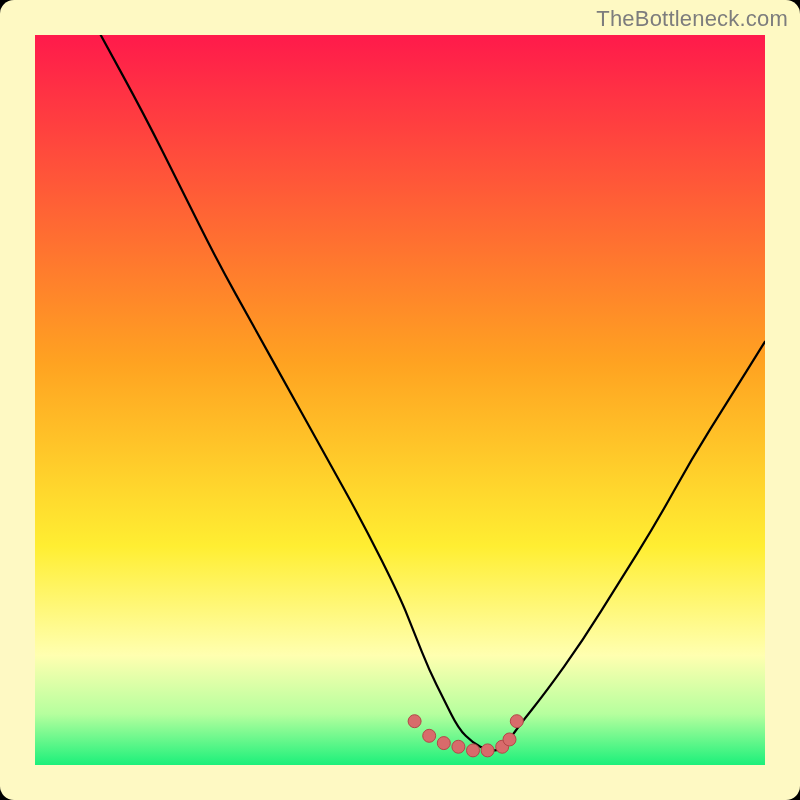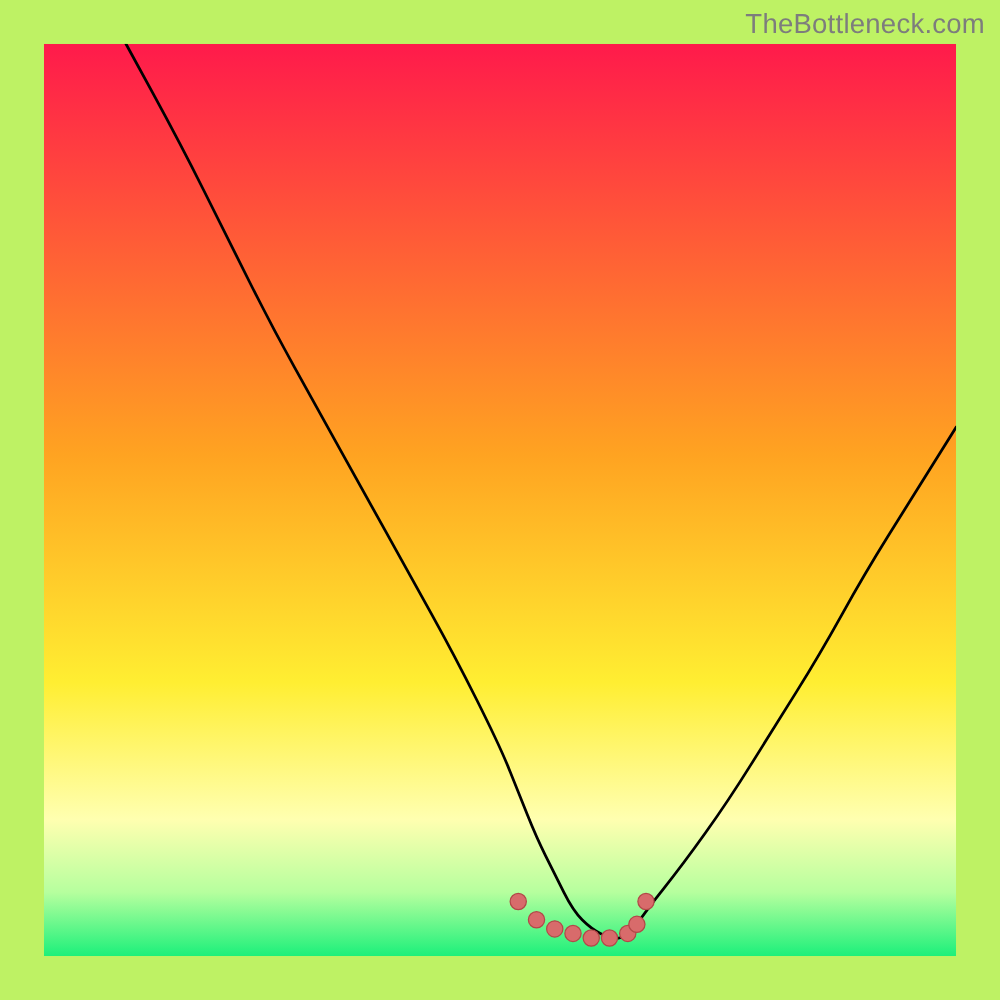--- a/index.html
+++ b/index.html
@@ -10,21 +10,22 @@
     background: #000;
     overflow: hidden;
     font-family: Arial, Helvetica, sans-serif;
   }
   .frame {
     position: absolute;
     left: 0;
     top: 0;
     width: 800px;
     height: 800px;
-    background: #bef264;
+    background: #fef9c3;
+    border-radius: 14px;
   }
   .plot-area {
     position: absolute;
     left: 35px;
     top: 35px;
     width: 730px;
     height: 730px;
     overflow: hidden;
   }
   .gradient-bg {

